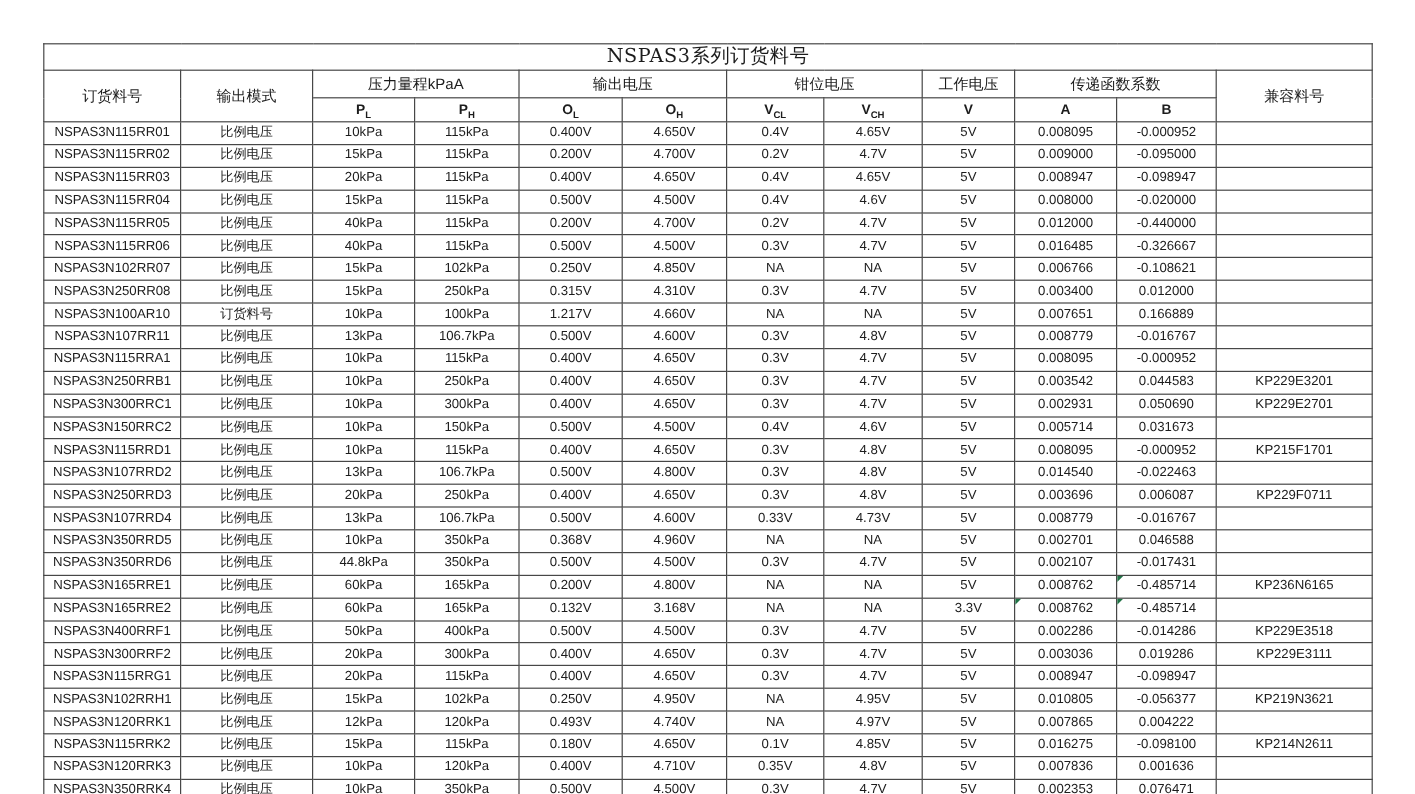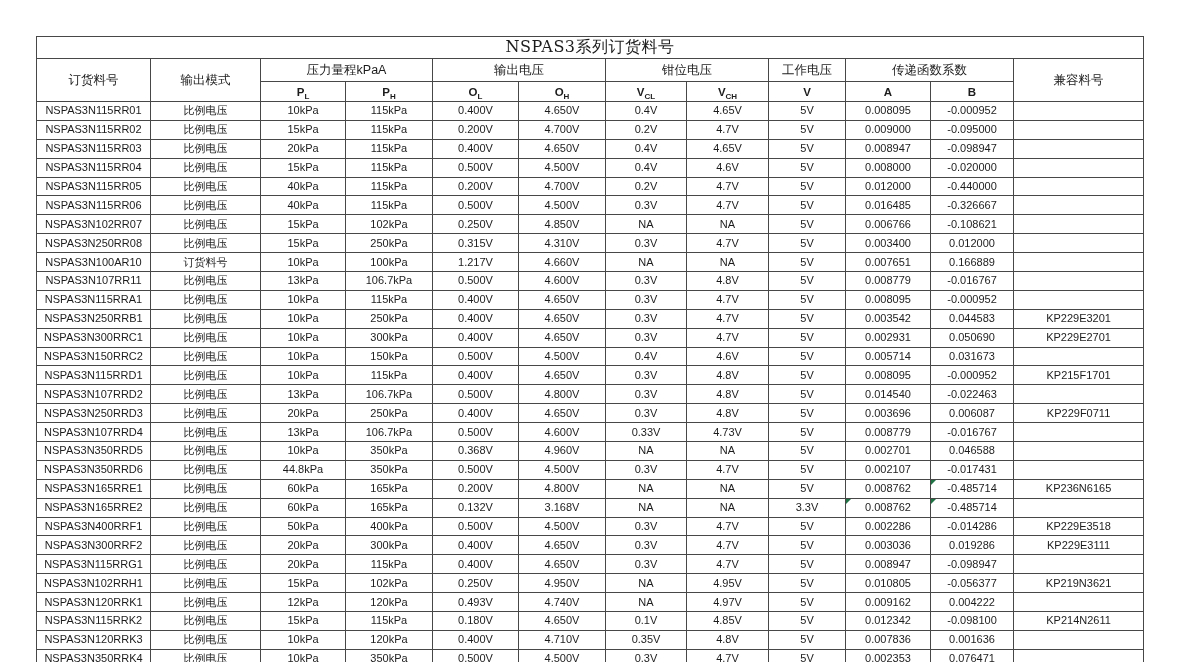--- a/index.html
+++ b/index.html
@@ -442,35 +442,35 @@
         <tr>
           <td>NSPAS3N120RRK1</td>
           <td>比例电压</td>
           <td>12kPa</td>
           <td>120kPa</td>
           <td>0.493V</td>
           <td>4.740V</td>
           <td>NA</td>
           <td>4.97V</td>
           <td>5V</td>
-          <td>0.009162</td>
+          <td>0.007865</td>
           <td>0.004222</td>
           <td></td>
         </tr>
         <tr>
           <td>NSPAS3N115RRK2</td>
           <td>比例电压</td>
           <td>15kPa</td>
           <td>115kPa</td>
           <td>0.180V</td>
           <td>4.650V</td>
           <td>0.1V</td>
           <td>4.85V</td>
           <td>5V</td>
-          <td>0.012342</td>
+          <td>0.016275</td>
           <td>-0.098100</td>
           <td>KP214N2611</td>
         </tr>
         <tr>
           <td>NSPAS3N120RRK3</td>
           <td>比例电压</td>
           <td>10kPa</td>
           <td>120kPa</td>
           <td>0.400V</td>
           <td>4.710V</td>

